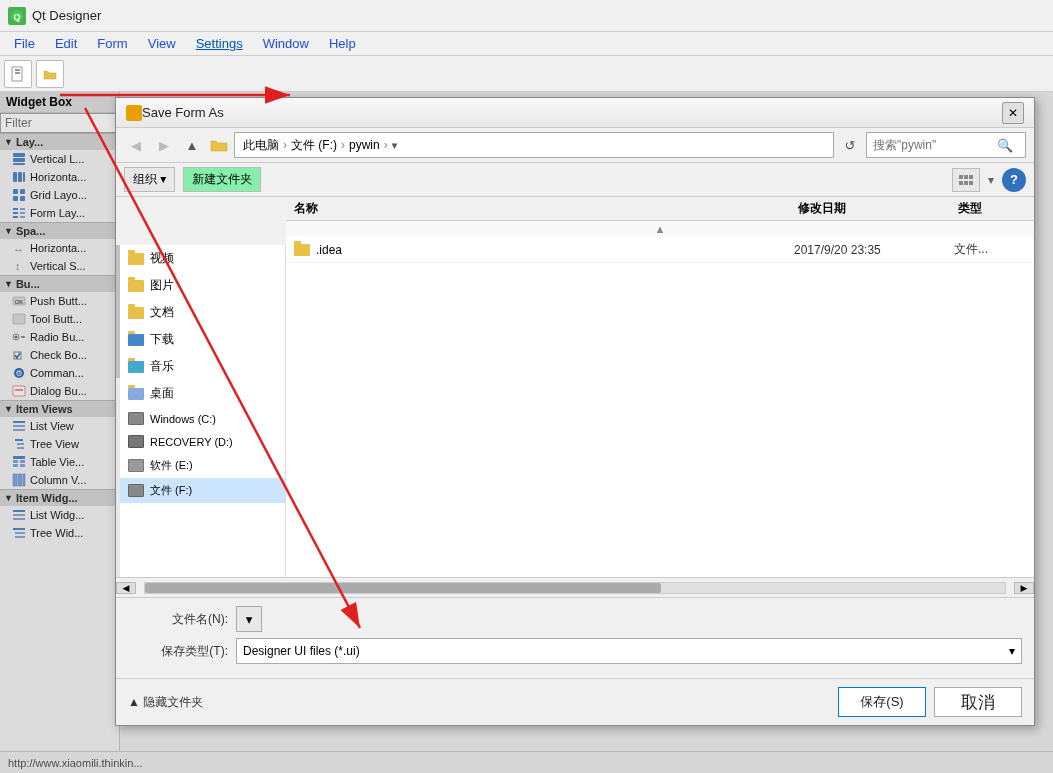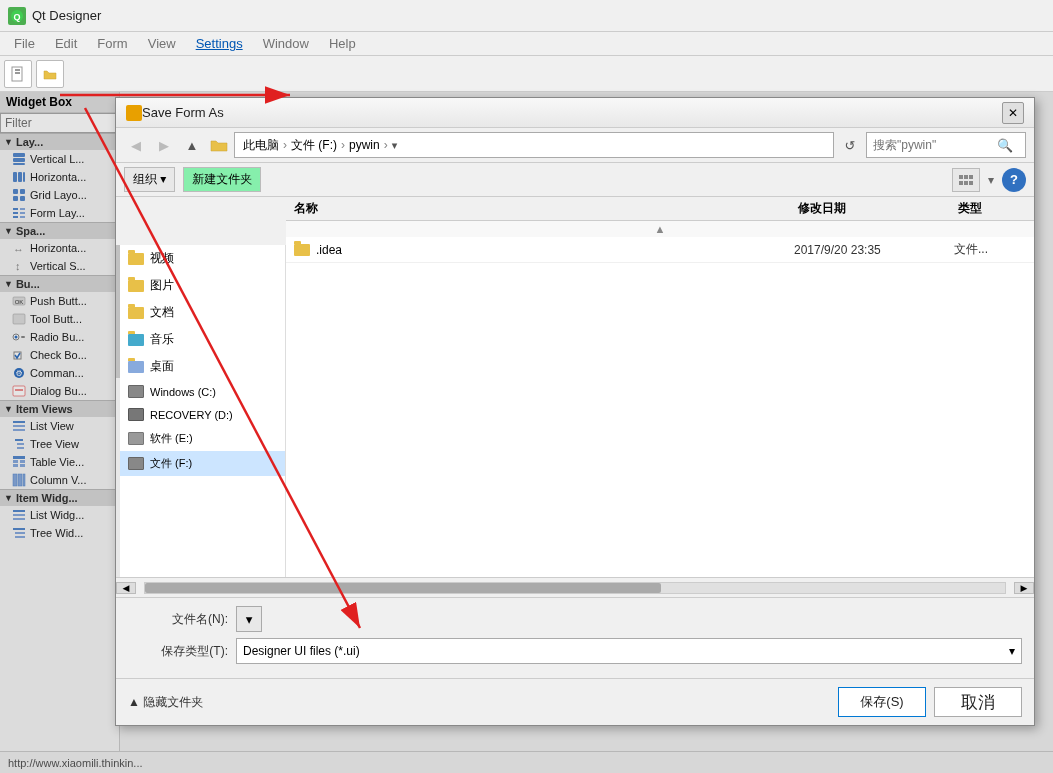--- a/index.html
+++ b/index.html
@@ -38,21 +38,21 @@
       height: 24px;
       display: flex;
       align-items: center;
       padding: 0 4px;
       border-bottom: 1px solid #ccc;
     }
     .menu-item {
       padding: 2px 10px;
       cursor: pointer;
       font-size: 13px;
-      color: #737373;
+      color: #1d4ed8;
     }
 
     
     .toolbar {
       background: #f0f0f0;
       height: 36px;
       display: flex;
       align-items: center;
       padding: 0 4px;
       border-bottom: 1px solid #ccc;
@@ -760,20 +760,24 @@
             </div>
             <div class="file-nav-item">
               <div class="folder-icon"></div>
               <span>图片</span>
             </div>
             <div class="file-nav-item">
               <div class="folder-icon"></div>
               <span>文档</span>
             </div>
             <div class="file-nav-item">
+              <div class="folder-icon" style="background:#4488cc;"></div>
+              <span>下载</span>
+            </div>
+            <div class="file-nav-item">
               <div class="folder-icon" style="background:#44aacc;"></div>
               <span>音乐</span>
             </div>
             <div class="file-nav-item">
               <div class="folder-icon" style="background:#88aadd;"></div>
               <span>桌面</span>
             </div>
             <div class="file-nav-item">
               <div style="width:16px;height:13px;background:#888;border:1px solid #666;border-radius:1px;flex-shrink:0;"></div>
               <span style="font-size:11px;">Windows (C:)</span>

